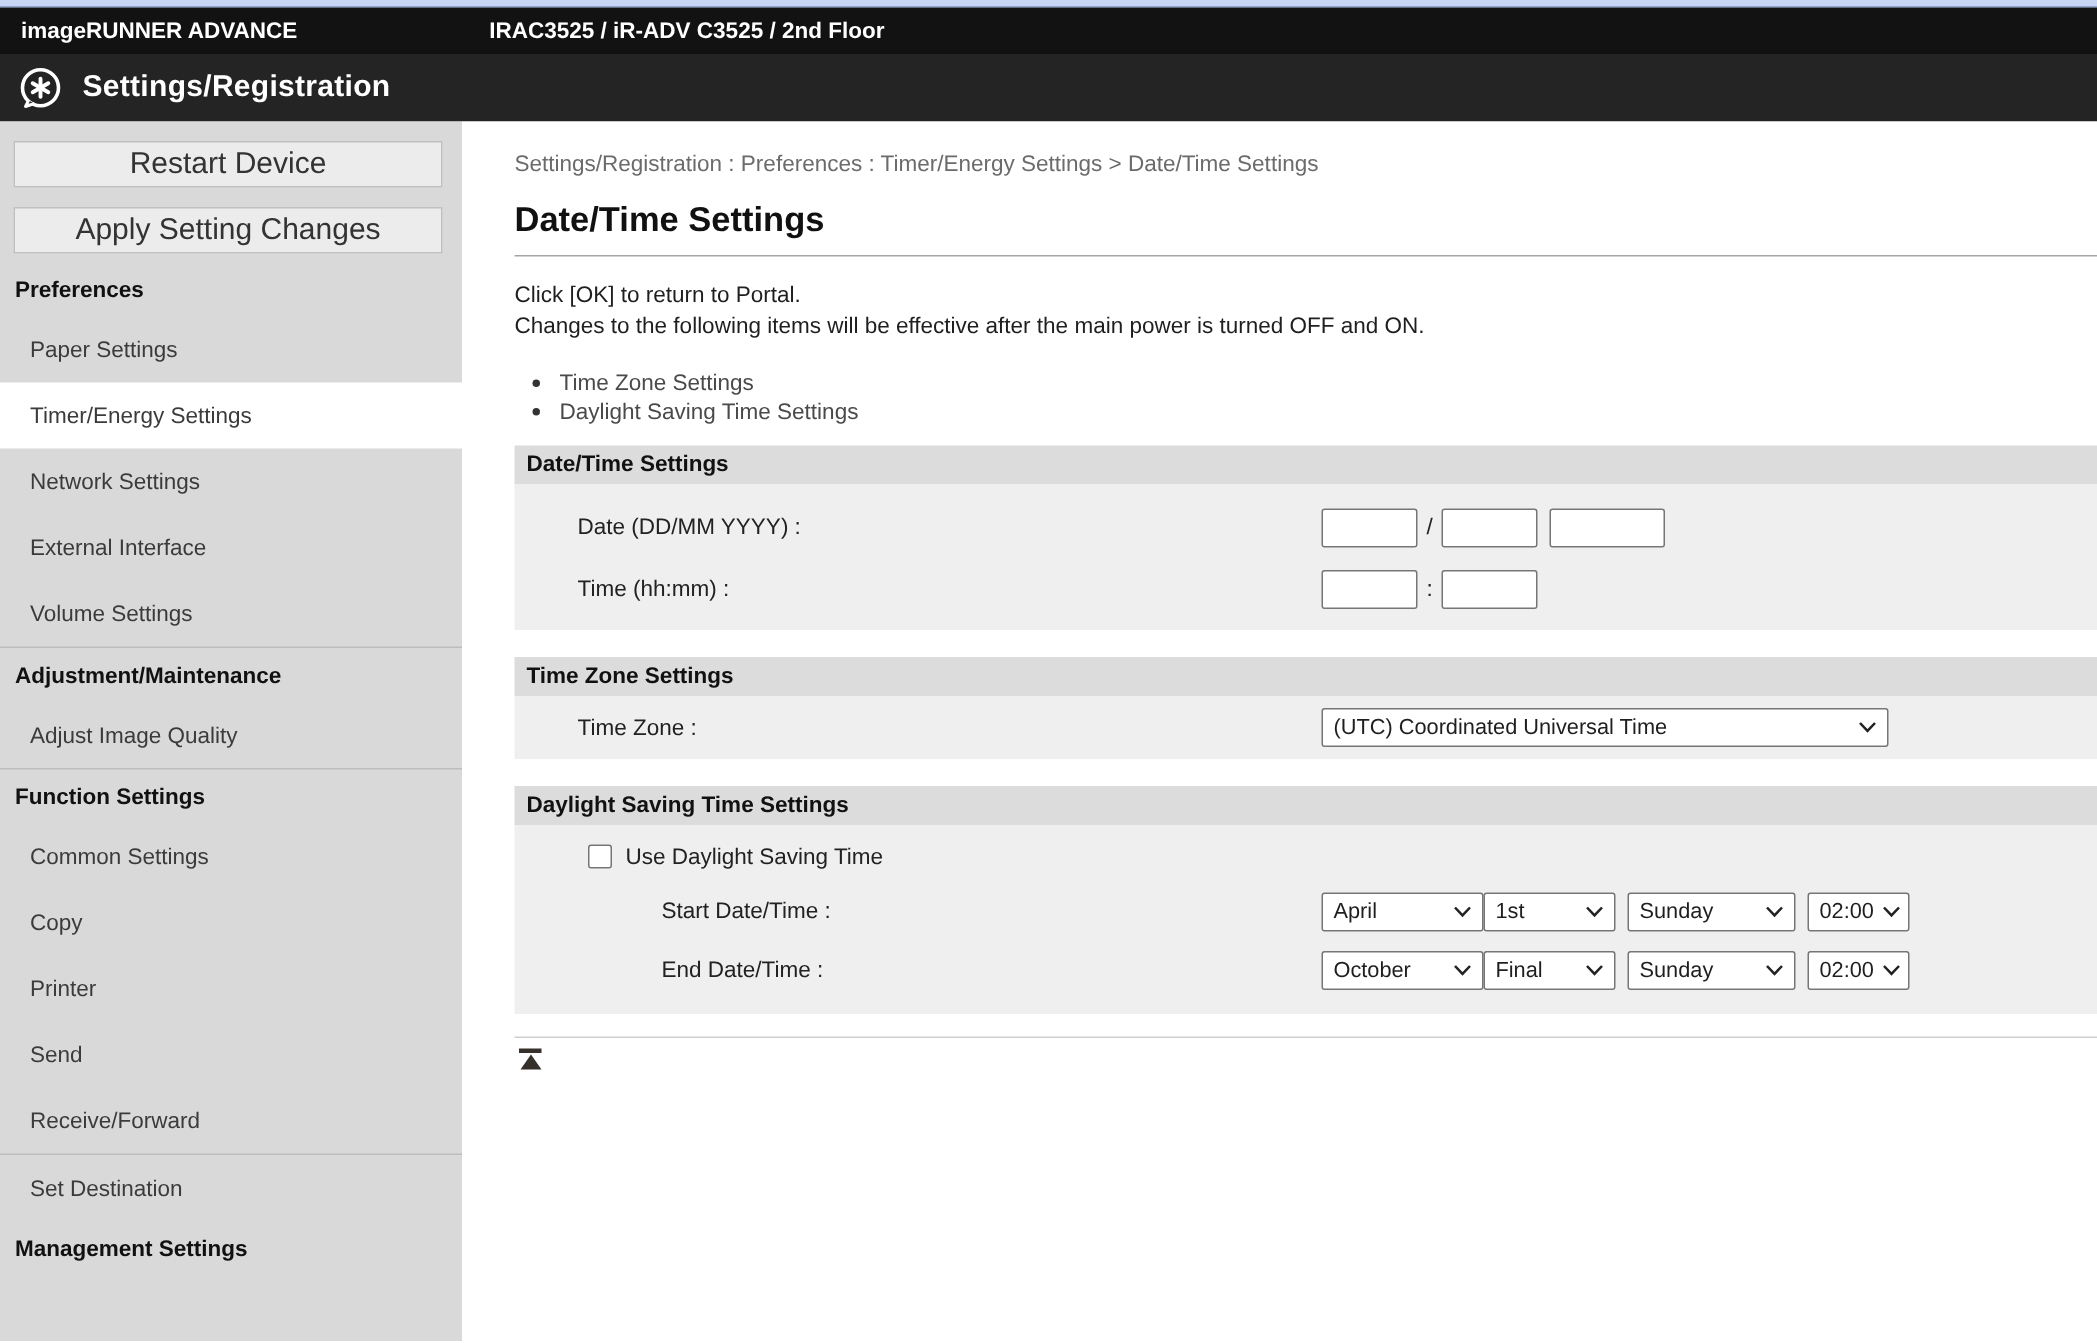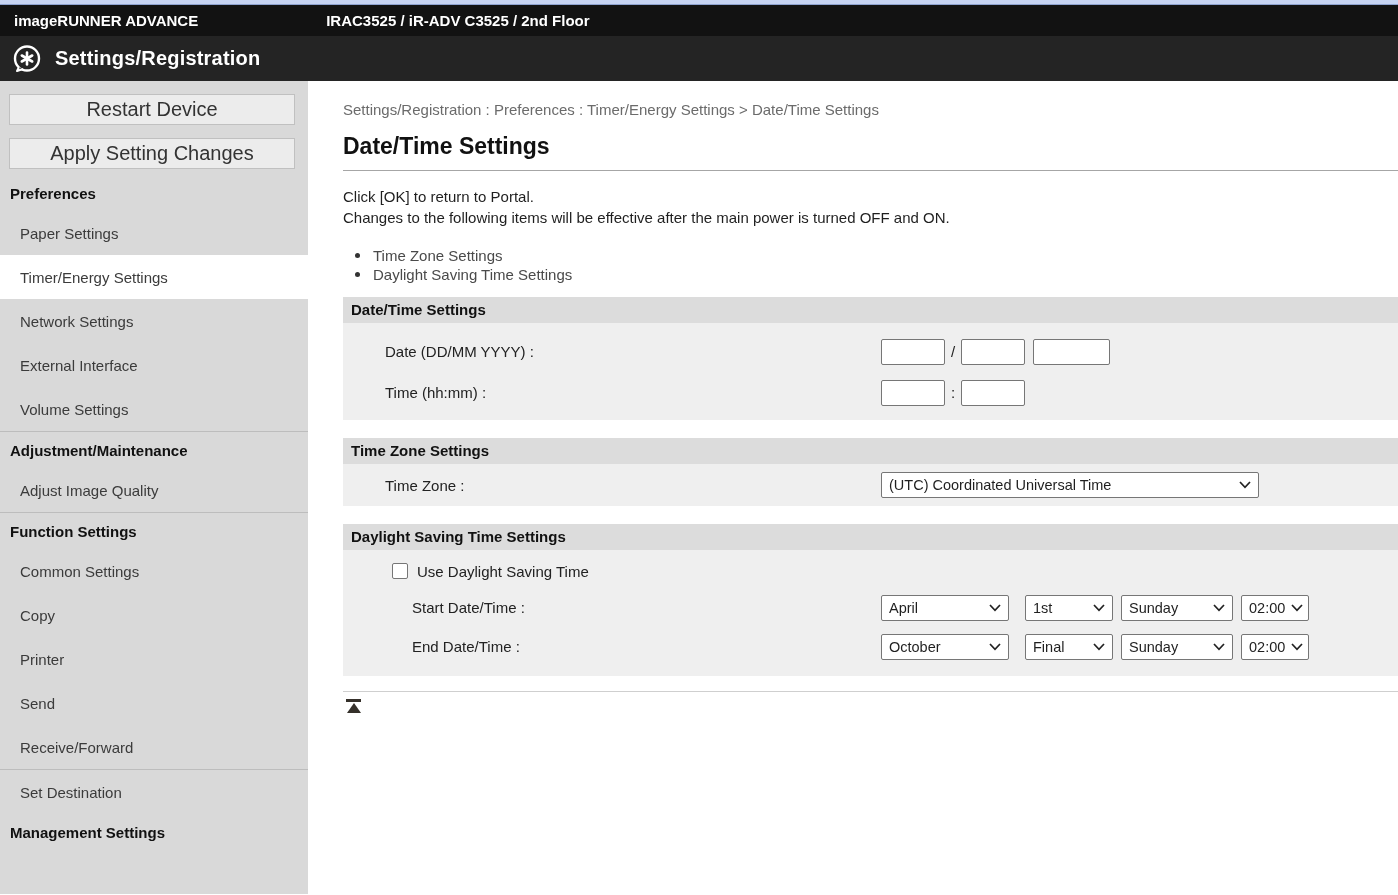--- a/index.html
+++ b/index.html
@@ -67,38 +67,38 @@
 
   .section { margin-top:13px; }
   .section-header {
     height:26px; line-height:26px; background:#dcdcdc; padding-left:8px;
     font-weight:bold; color:#111; font-size:15px;
   }
   .section-body { background:#efefef; }
 
   .row { display:flex; align-items:center; height:41px; }
   .rlabel { flex:0 0 538px; padding-left:42px; color:#222; }
-  .rlabel.indent { padding-left:69px; }
+  .rlabel.indent { padding-left:98px; }
   .controls { display:flex; align-items:center; }
   .sep { margin:0 6px; color:#222; }
 
   input[type="text"] {
     height:26px; border:1px solid #767676; border-radius:2px;
     background:#fff; font-family:inherit; font-size:14px; padding:0 4px;
   }
   .w64 { width:64px; } .w77 { width:77px; }
 
   .selectbox {
     height:26px; border:1px solid #767676; border-radius:2px; background:#fff;
     display:flex; align-items:center; justify-content:space-between;
     padding:0 7px 0 7px; cursor:pointer; color:#1f1f1f; font-size:14.5px;
   }
   .selectbox .chev { flex:0 0 auto; margin-left:6px; display:flex; }
   .sel-tz { width:378px; }
-  .sel-month { width:128px; margin-right:16px; }
+  .sel-month { width:108px; margin-right:0; }
   .sel-ord { width:88px; margin-right:8px; }
   .sel-day { width:112px; margin-right:8px; }
   .sel-time { width:68px; }
 
   .cb-row { display:flex; align-items:center; height:34px; padding:8px 0 0 33px;margin-left:16px; }
   .cb-row input[type="checkbox"] {
     appearance:none; -webkit-appearance:none; width:16px; height:16px;
     border:1px solid #767676; border-radius:2px; background:#fff; cursor:pointer;
   }
   .cb-row label { margin-left:9px; color:#222; }

